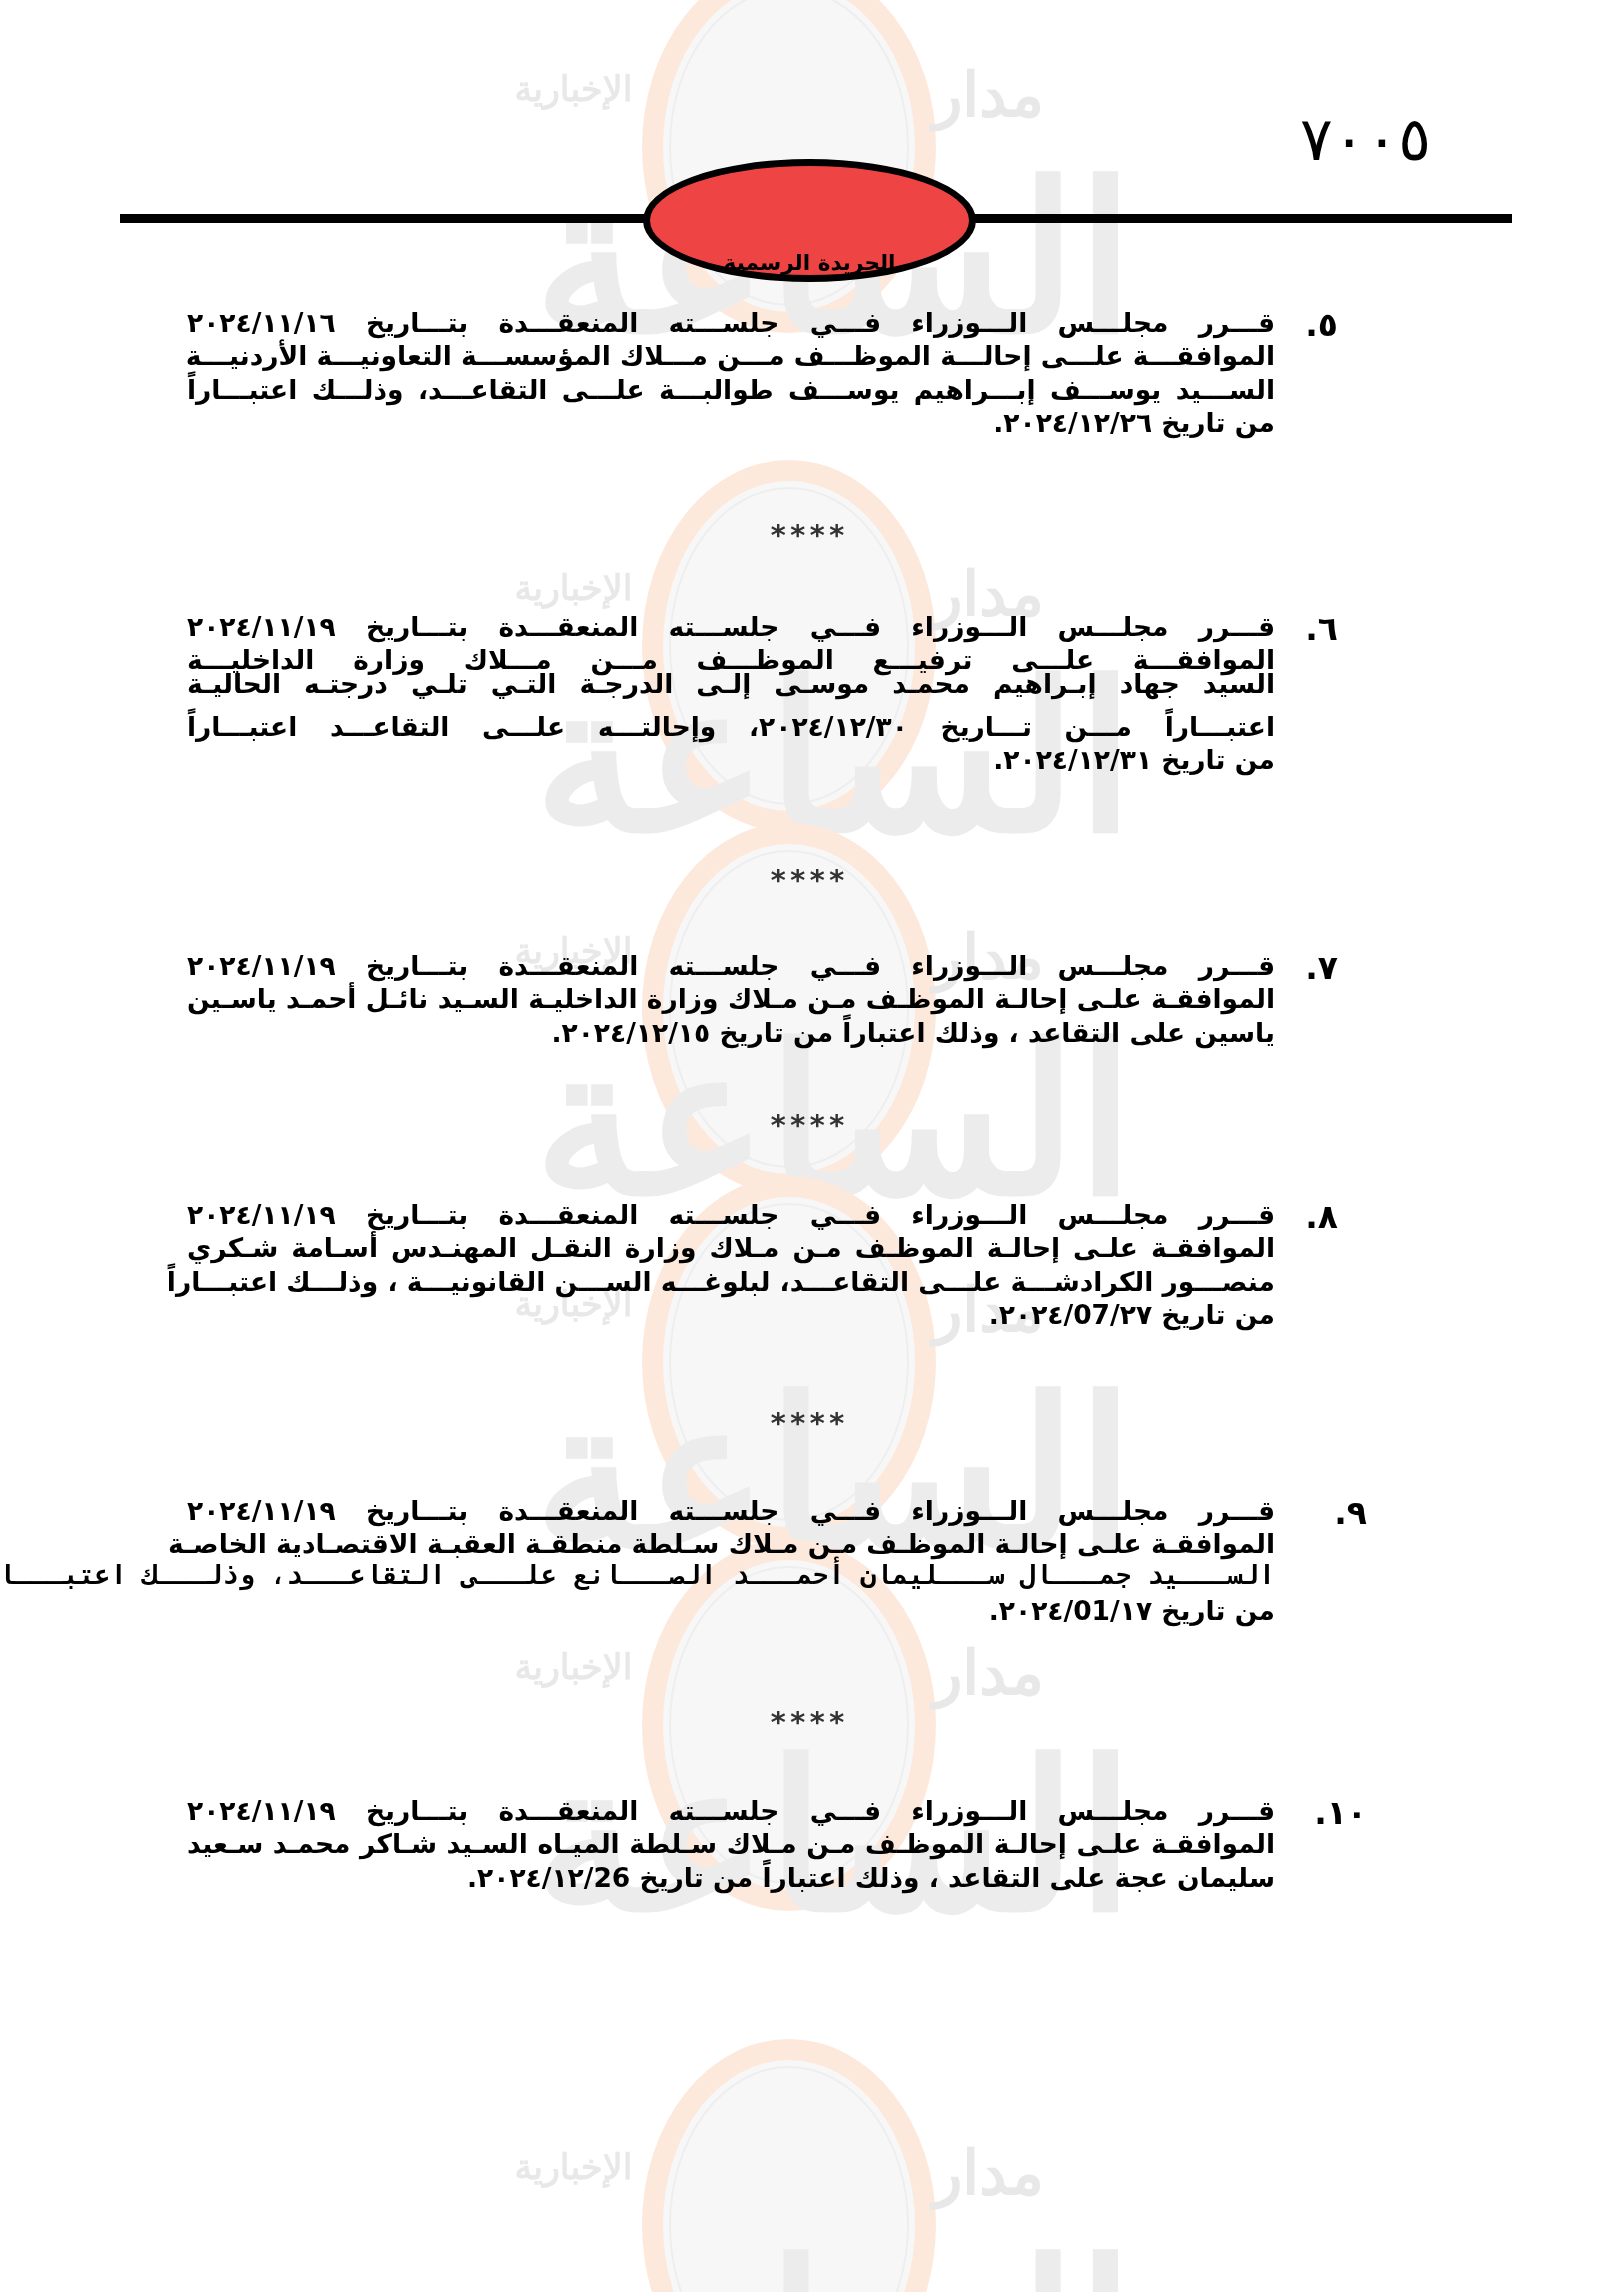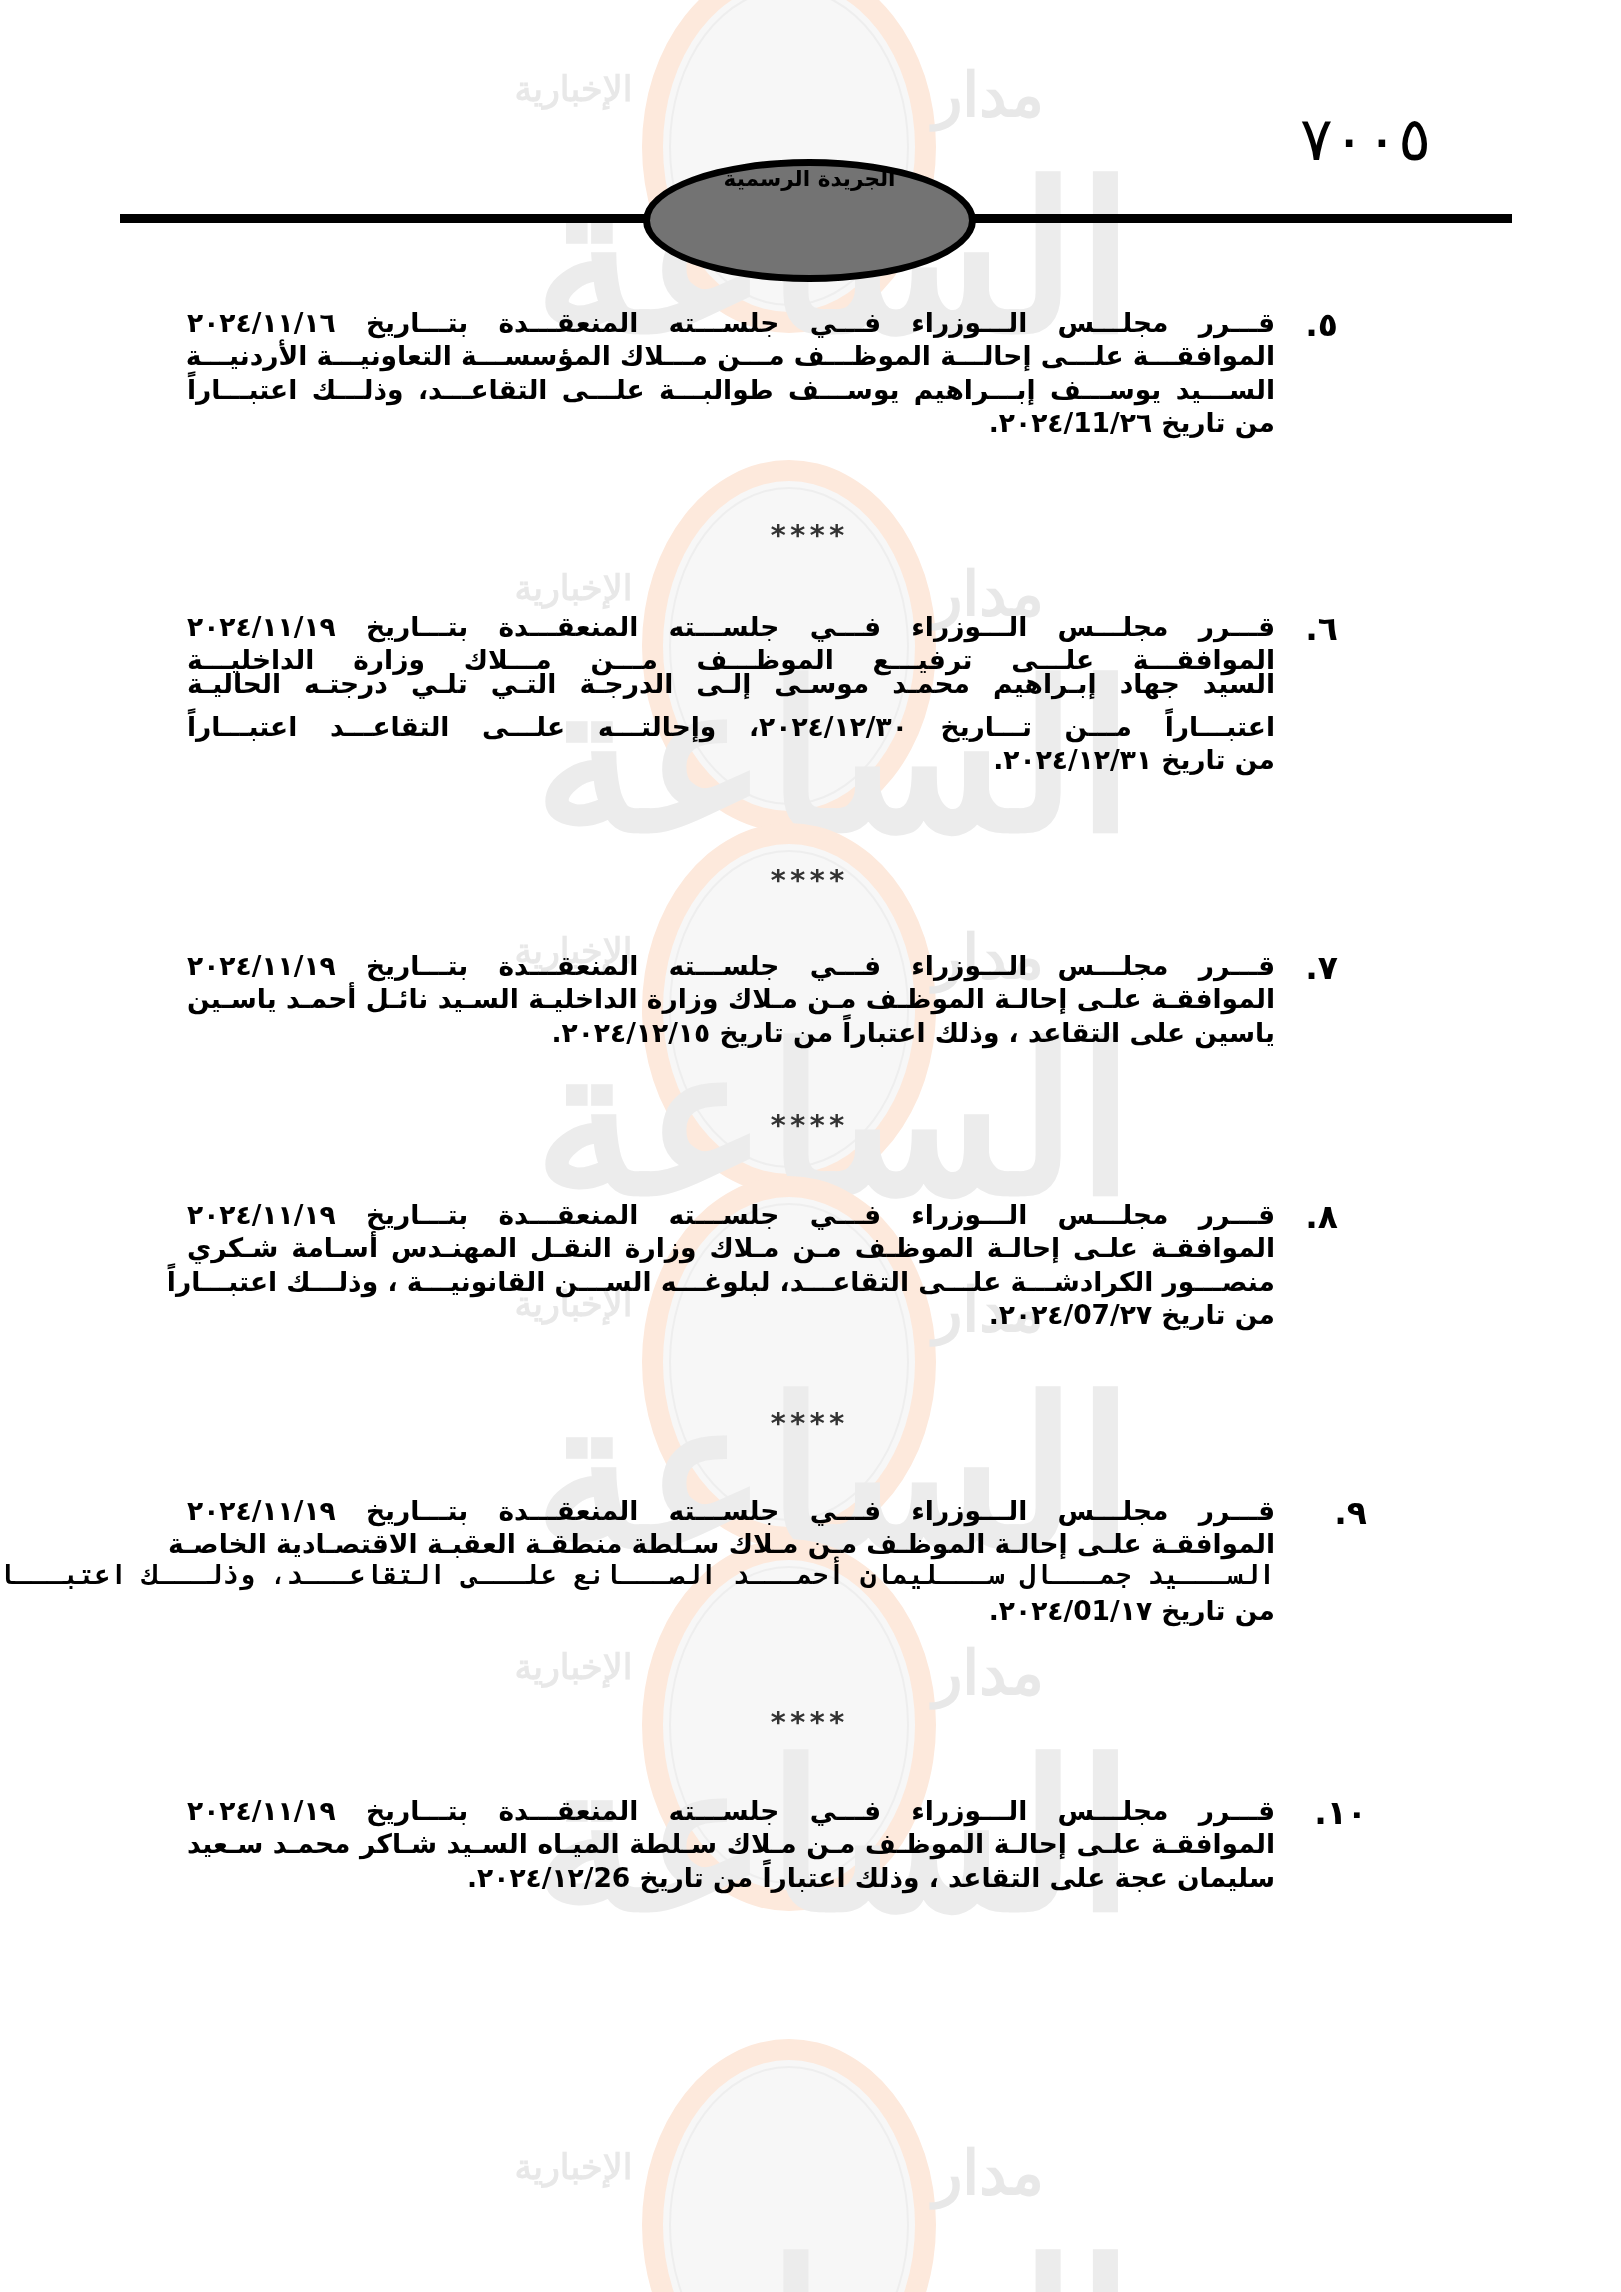--- a/index.html
+++ b/index.html
@@ -15,21 +15,21 @@
   .wm-clock::before { content:""; position:absolute; inset:5.9px; border-radius:50%; border:2px solid #eeeeee; }
   .wm-text-top { position:absolute; font-family:"Liberation Sans", sans-serif; font-weight:bold; color:#e8e8e8; }
   .wm-madar { right:0; top:137px; font-size:61px; }
   .wm-ikh { left:-19.6px; top:147px; font-size:35px; }
   .wm-saa { left:0; top:235px; font-size:206px; color:#ececec; line-height:1; letter-spacing:-3.9px; }
 
   .page-num { position:absolute; top:103px; left:1215px; width:216px; text-align:right;
     font-family:"DejaVu Sans", sans-serif; font-weight:normal; font-size:61px; letter-spacing:5.9px; direction:rtl; }
   .rule { position:absolute; left:120px; top:214px; width:1392px; height:8.8px; background:#000; }
   .ellipse { position:absolute; left:643px; top:159px; width:333px; height:123px; border:7.8px solid #000;
-    border-radius:50%; background:#737373; box-sizing:border-box; display:flex; align-items:flex-start; justify-content:center; }
+    border-radius:50%; background:#ef4444; box-sizing:border-box; display:flex; align-items:flex-end; justify-content:center; }
   .ellipse span { font-family:"DejaVu Sans", sans-serif; font-weight:bold; font-size:21.6px; }
 
   .item { position:absolute; left:196px; width:1142px; }
   .item-num { position:absolute; right:0; top:0; width:54px; font-weight:bold; font-size:33px; text-align:right; line-height:37px; }
   .line { position:absolute; right:63px; width:1088px; font-weight:bold; font-size:26.5px; line-height:33px;
     white-space:nowrap; text-align:justify; text-align-last:justify; direction:rtl; }
   .line.last { text-align-last:right; }
   .sep { position:absolute; left:745px; width:127px; text-align:center; font-family:"DejaVu Sans Mono", monospace;
     font-size:29px; font-weight:bold; color:#333; letter-spacing:2px; }
 </style>
@@ -77,21 +77,21 @@
 <div class="rule"></div>
 <div class="ellipse">
   <span>الجريدة الرسمية</span>
 </div>
 
 <div class="item" style="top:306px;">
   <div class="item-num">٥.</div>
   <div class="line" style="top:0px;">قـــرر مجلـــس الـــوزراء فـــي جلســـته المنعقـــدة بتـــاريخ ٢٠٢٤/١١/١٦</div>
   <div class="line" style="top:33px;">الموافقـــة علـــى إحالـــة الموظـــف مـــن مـــلاك المؤسســـة التعاونيـــة الأردنيـــة</div>
   <div class="line" style="top:67px;">الســـيد يوســـف إبـــراهيم يوســـف طوالبـــة علـــى التقاعـــد، وذلـــك اعتبـــاراً</div>
-  <div class="line last" style="top:100px;">من تاريخ ٢٠٢٤/11/٢٦.</div>
+  <div class="line last" style="top:100px;">من تاريخ ٢٠٢٤/١٢/٢٦.</div>
 </div>
 <div class="sep" style="top:518px;">****</div>
 
 <div class="item" style="top:610px;">
   <div class="item-num">٦.</div>
   <div class="line" style="top:0px;">قـــرر مجلـــس الـــوزراء فـــي جلســـته المنعقـــدة بتـــاريخ ٢٠٢٤/١١/١٩</div>
   <div class="line" style="top:33px;">الموافقـــة علـــى ترفيـــع الموظـــف مـــن مـــلاك وزارة الداخليـــة</div>
   <div class="line" style="top:57px;">السيد جهاد إبـراهيم محمـد موسـى إلـى الدرجـة التـي تلـي درجتـه الحاليـة</div>
   <div class="line" style="top:100px;">اعتبـــاراً مـــن تـــاريخ ٢٠٢٤/١٢/٣٠، وإحالتـــه علـــى التقاعـــد اعتبـــاراً</div>
   <div class="line last" style="top:133px;">من تاريخ ٢٠٢٤/١٢/٣١.</div>

